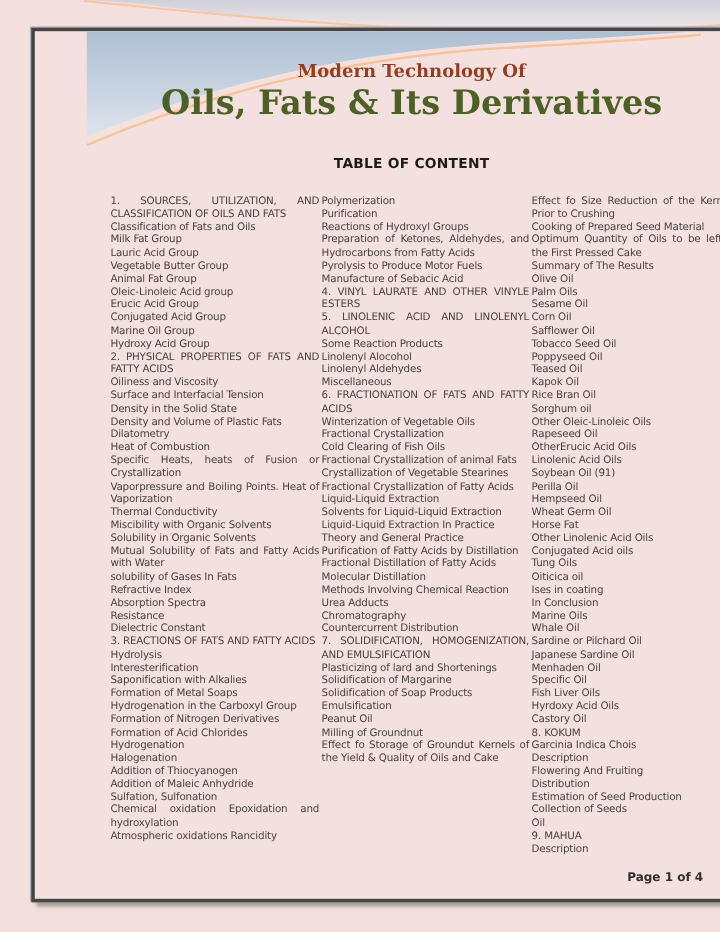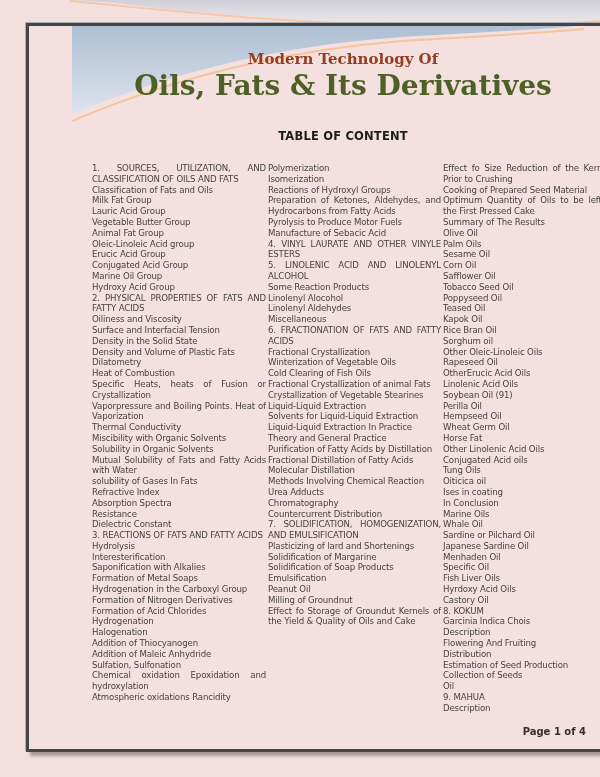--- a/index.html
+++ b/index.html
@@ -124,37 +124,38 @@
           <p class="toc-item">Hydrogenation</p>
           <p class="toc-item">Halogenation</p>
           <p class="toc-item">Addition of Thiocyanogen</p>
           <p class="toc-item">Addition of Maleic Anhydride</p>
           <p class="toc-item">Sulfation, Sulfonation</p>
           <p class="toc-item">Chemical oxidation Epoxidation and hydroxylation</p>
           <p class="toc-item">Atmospheric oxidations Rancidity</p>
         </div>
       <div class="toc-col">
           <p class="toc-item">Polymerization</p>
-          <p class="toc-item">Isomerization</p>
+          <p class="toc-item">Purification</p>
           <p class="toc-item">Reactions of Hydroxyl Groups</p>
           <p class="toc-item">Preparation of Ketones, Aldehydes, and Hydrocarbons from Fatty Acids</p>
           <p class="toc-item">Pyrolysis to Produce Motor Fuels</p>
           <p class="toc-item">Manufacture of Sebacic Acid</p>
           <p class="toc-item">4. VINYL LAURATE AND OTHER VINYLE ESTERS</p>
           <p class="toc-item">5. LINOLENIC ACID AND LINOLENYL ALCOHOL</p>
           <p class="toc-item">Some Reaction Products</p>
           <p class="toc-item">Linolenyl Alocohol</p>
           <p class="toc-item">Linolenyl Aldehydes</p>
           <p class="toc-item">Miscellaneous</p>
           <p class="toc-item">6. FRACTIONATION OF FATS AND FATTY ACIDS</p>
+          <p class="toc-item">Winterization of Vegetable Oils</p>
           <p class="toc-item">Fractional Crystallization</p>
-          <p class="toc-item">Winterization of Vegetable Oils</p>
           <p class="toc-item">Cold Clearing of Fish Oils</p>
           <p class="toc-item">Fractional Crystallization of animal Fats</p>
           <p class="toc-item">Crystallization of Vegetable Stearines</p>
+          <p class="toc-item">Fractional Crystallization of Fatty Acids</p>
           <p class="toc-item">Liquid-Liquid Extraction</p>
           <p class="toc-item">Solvents for Liquid-Liquid Extraction</p>
           <p class="toc-item">Liquid-Liquid Extraction In Practice</p>
           <p class="toc-item">Theory and General Practice</p>
           <p class="toc-item">Purification of Fatty Acids by Distillation</p>
           <p class="toc-item">Fractional Distillation of Fatty Acids</p>
           <p class="toc-item">Molecular Distillation</p>
           <p class="toc-item">Methods Involving Chemical Reaction</p>
           <p class="toc-item">Urea Adducts</p>
           <p class="toc-item">Chromatography</p>

